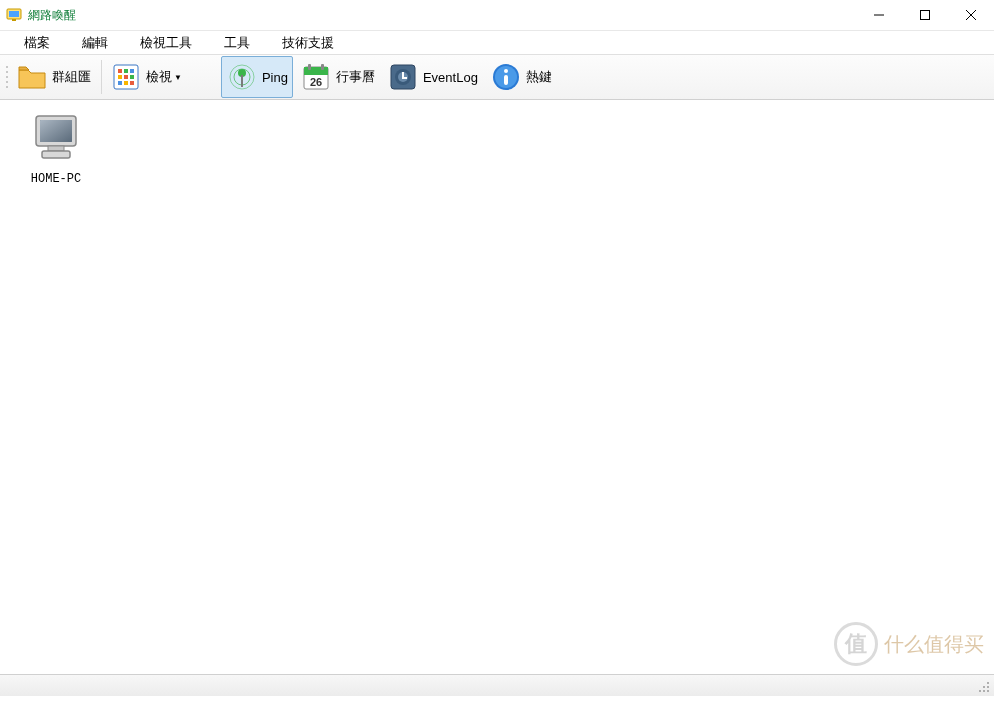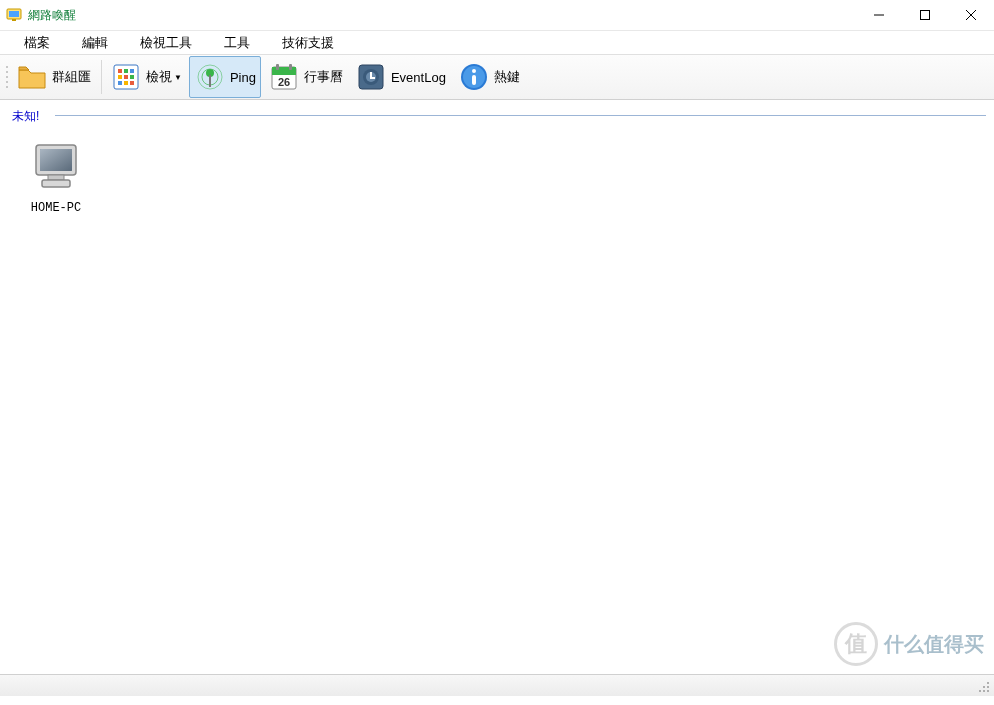--- a/index.html
+++ b/index.html
@@ -12,21 +12,21 @@
 .window-controls { display: flex; }
 .win-btn { width: 46px; height: 30px; display: flex; align-items: center; justify-content: center; cursor: default; }
 
 
 .menu-bar { height: 24px; background: #fff; display: flex; align-items: center; padding-left: 14px; gap: 12px; border-bottom: 0; border-top: 1px solid #e8e8e8; }
 .menu-item { padding: 3px 10px; font-size: 13px; cursor: default; }
 
 
 .toolbar { height: 46px; background: linear-gradient(to bottom, #fcfcfc, #f3f3f3); border-top: 1px solid #e0e0e0; border-bottom: 1px solid #d0d0d0; display: flex; align-items: center; padding-left: 4px; }
 .tool-btn { height: 42px; display: flex; align-items: center; padding: 0 4px; margin-right: 2px; cursor: default; border: 1px solid transparent; border-radius: 2px; }
-.tool-btn.active { background: #d6e9f8; border: 1px solid #7aaed8; }
+.tool-btn.active { background: #d6e9f8; border: 1px solid #7aaed8; margin-left: 32px; }
 .tool-icon { width: 32px; height: 32px; display: flex; align-items: center; justify-content: center; margin-right: 4px; }
 .tool-label { font-size: 13px; color: #000; }
 .dropdown-arrow { margin-left: 2px; font-size: 8px; }
 
 
 .content { position: relative; height: 574px; background: #fff; overflow: auto; }
 .group-header { position: relative; padding: 8px 0 4px 12px; }
 .group-label { color: #0000cc; font-size: 12px; position: relative; z-index: 2; background: #fff; padding-right: 6px; }
 .group-line { position: absolute; left: 55px; right: 8px; top: 15px; height: 1px; background: #9cb5d6; z-index: 1; }
 
@@ -35,21 +35,21 @@
 .pc-icon { width: 56px; height: 56px; margin: 0 auto 6px; }
 .pc-label { font-family: "Courier New", monospace; font-size: 12px; color: #000; }
 
 
 .status-bar { height: 22px; background: linear-gradient(to bottom, #f7f7f7, #ececec); border-top: 1px solid #d0d0d0; position: relative; }
 .grip { position: absolute; right: 2px; bottom: 1px; width: 16px; height: 16px; }
 
 
 .watermark { position: absolute; right: 10px; bottom: 8px; opacity: 0.35; display: flex; align-items: center; gap: 6px; pointer-events: none; }
 .watermark-circle { width: 44px; height: 44px; border-radius: 50%; border: 3px solid #999; display: flex; align-items: center; justify-content: center; font-size: 22px; color: #888; font-weight: bold; }
-.watermark-text { font-size: 20px; color: #0c4a6e; font-weight: bold; font-family: "SimHei","Microsoft YaHei",sans-serif; }
+.watermark-text { font-size: 20px; color: #a16207; font-weight: normal; font-family: "SimHei","Microsoft YaHei",sans-serif; }
 
 .sep { width:1px; height:34px; background:#d8d8d8; margin:0 3px; }
 .vgrip { width:5px; height:36px; display:flex; flex-direction:column; justify-content:center; align-items:center; gap:3px; margin-right:2px; cursor:default; }
 .vgrip span { width:2px; height:2px; background:#b8b8b8; border-radius:50%; }
 </style>
 </head>
 <body>
 
 <div class="title-bar">
   <span class="app-icon">
@@ -175,24 +175,20 @@
         <circle cx="16" cy="16" r="11" fill="#4a9ae8"></circle>
         <circle cx="16" cy="10" r="2" fill="#fff"></circle>
         <rect x="14" y="14" width="4" height="10" rx="2" fill="#fff"></rect>
       </svg>
     </span>
     <span class="tool-label">熱鍵</span>
   </div>
 </div>
 
 <div class="content">
-  <div class="group-header">
-    <span class="group-label">未知!</span>
-    <div class="group-line"></div>
-  </div>
   <div class="items">
     <div class="pc-item">
       <div class="pc-icon">
         <svg width="56" height="56" viewBox="0 0 56 56">
           <rect x="8" y="6" width="40" height="30" rx="3" fill="#d8d8d8" stroke="#888" stroke-width="1.5"></rect>
           <rect x="12" y="10" width="32" height="22" rx="1" fill="#6a7a8a"></rect>
           <rect x="12" y="10" width="32" height="22" rx="1" fill="url(#g1)"></rect>
           <rect x="20" y="36" width="16" height="5" fill="#c8c8c8" stroke="#888"></rect>
           <rect x="14" y="41" width="28" height="7" rx="2" fill="#d8d8d8" stroke="#888" stroke-width="1.5"></rect>
           <defs>

